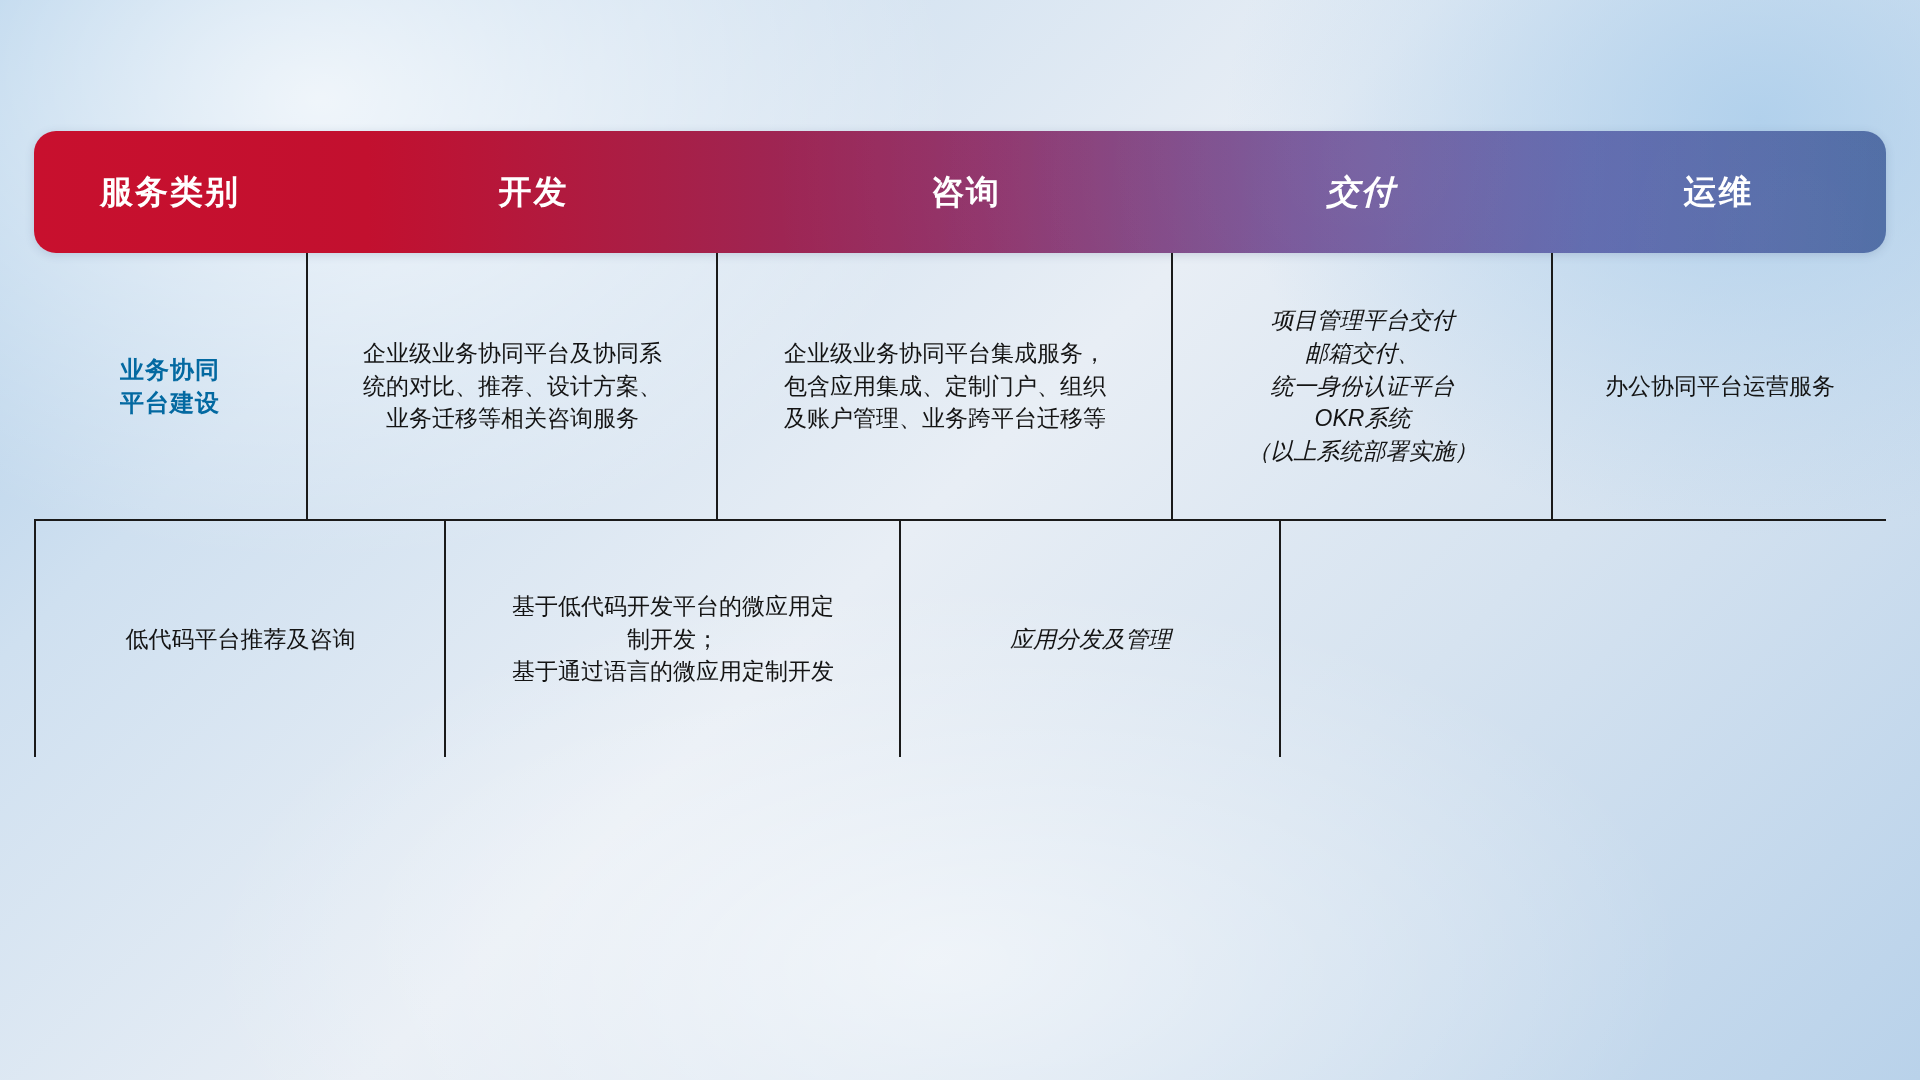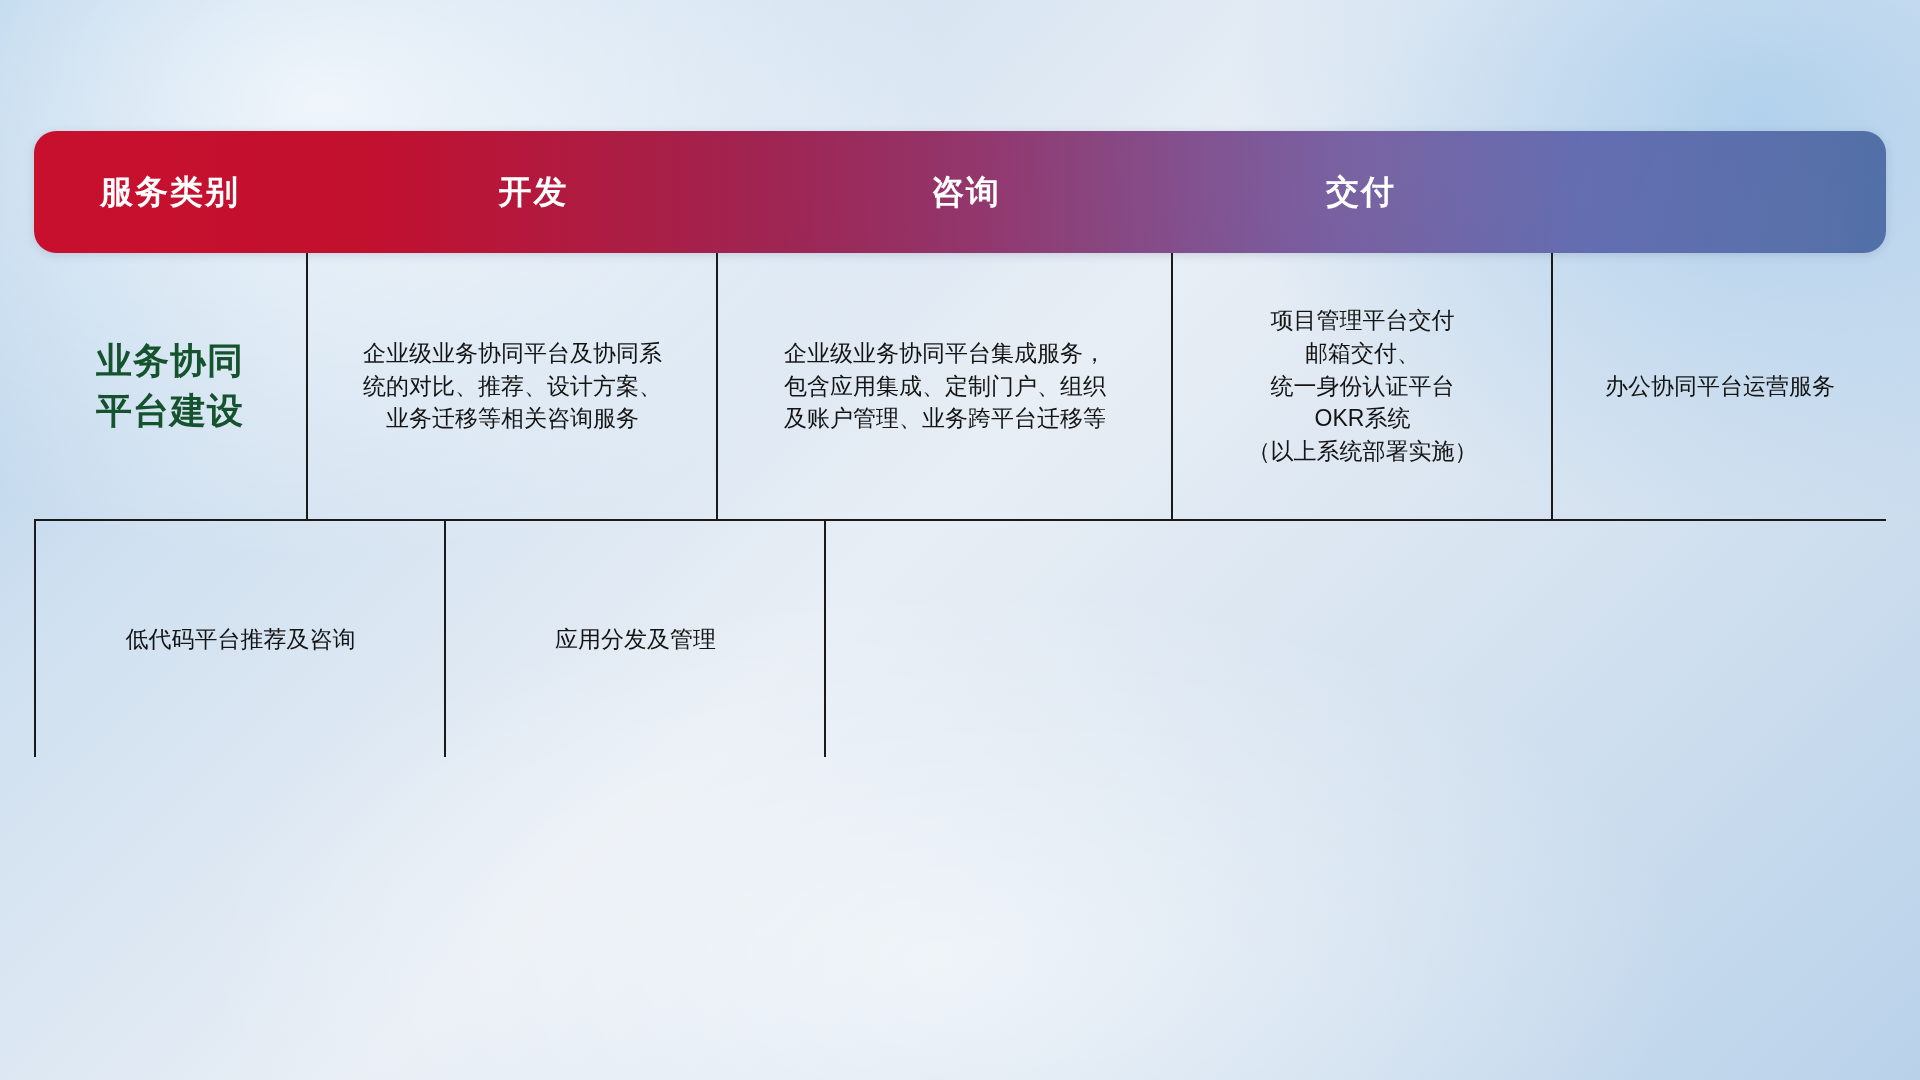--- a/index.html
+++ b/index.html
@@ -94,53 +94,54 @@
     align-items: center;
     justify-content: center;
     text-align: center;
     color: #141414;
     font-size: 23px;
     line-height: 1.42;
     padding: 10px 14px;
     white-space: pre-line;
   }
   .td.cat {
-    color: #14532d;
+    color: #0369a1;
     font-weight: bold;
-    font-size: 36px;
+    font-size: 24px;
     line-height: 1.38;
     letter-spacing: 1px;
   }
   .vline { border-left: 2px solid #1a1a1a; padding-left: 15px; }
 
   
   .c0 { width: 272px; }
   .c1 { width: 410px; }
   .c2 { width: 455px; }
-  .c3 { width: 380px; }
+  .c3 { width: 380px; font-style: italic; }
   .c4 { width: 335px; }
 
   .r1 { height: 266px; }
   .r2 { height: 212px; }
   .r3 { height: 236px; }
 </style>
 </head>
 <body>
 
 <div class="bg-wash-1"></div>
 <div class="bg-wash-2"></div>
 <div class="bg-wash-3"></div>
 
 <div class="table-wrap">
 
   <div class="thead">
     <div class="th c0">服务类别</div>
     <div class="th c2">开发</div>
     <div class="th c1">咨询</div>
     <div class="th c3">交付</div>
+    <div class="th c4">运维</div>
   </div>
 
   <div class="tbody">
 
     <div class="trow r1">
       <div class="td cat c0">业务协同
 平台建设</div>
       <div class="td c1 vline">企业级业务协同平台及协同系
 统的对比、推荐、设计方案、
 业务迁移等相关咨询服务</div>
@@ -151,18 +152,21 @@
 邮箱交付、
 统一身份认证平台
 OKR系统
 （以上系统部署实施）</div>
       <div class="td c4 vline">办公协同平台运营服务</div>
     </div>
 
 
     <div class="trow r3 last">
       <div class="td c1 vline">低代码平台推荐及咨询</div>
+      <div class="td c2 vline">基于低代码开发平台的微应用定
+制开发；
+基于通过语言的微应用定制开发</div>
       <div class="td c3 vline">应用分发及管理</div>
       <div class="td c4 vline"></div>
     </div>
 
   </div>
 </div>
 
 </body></html>

